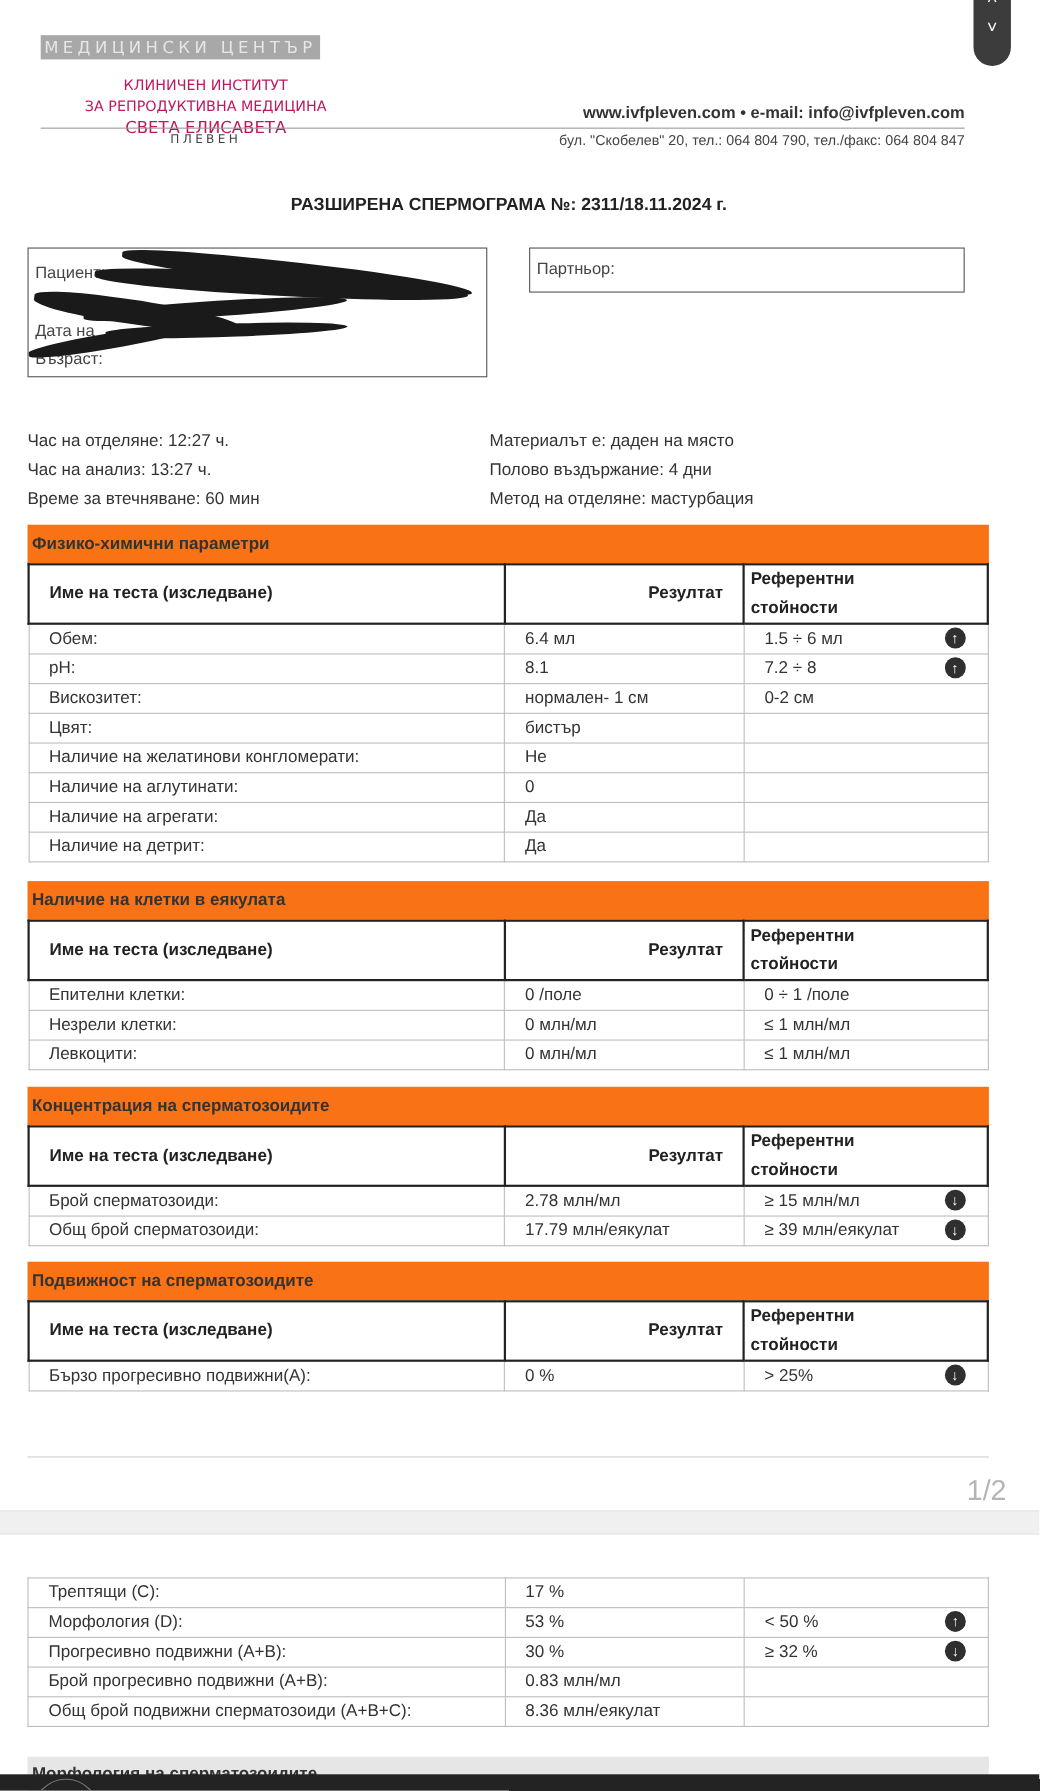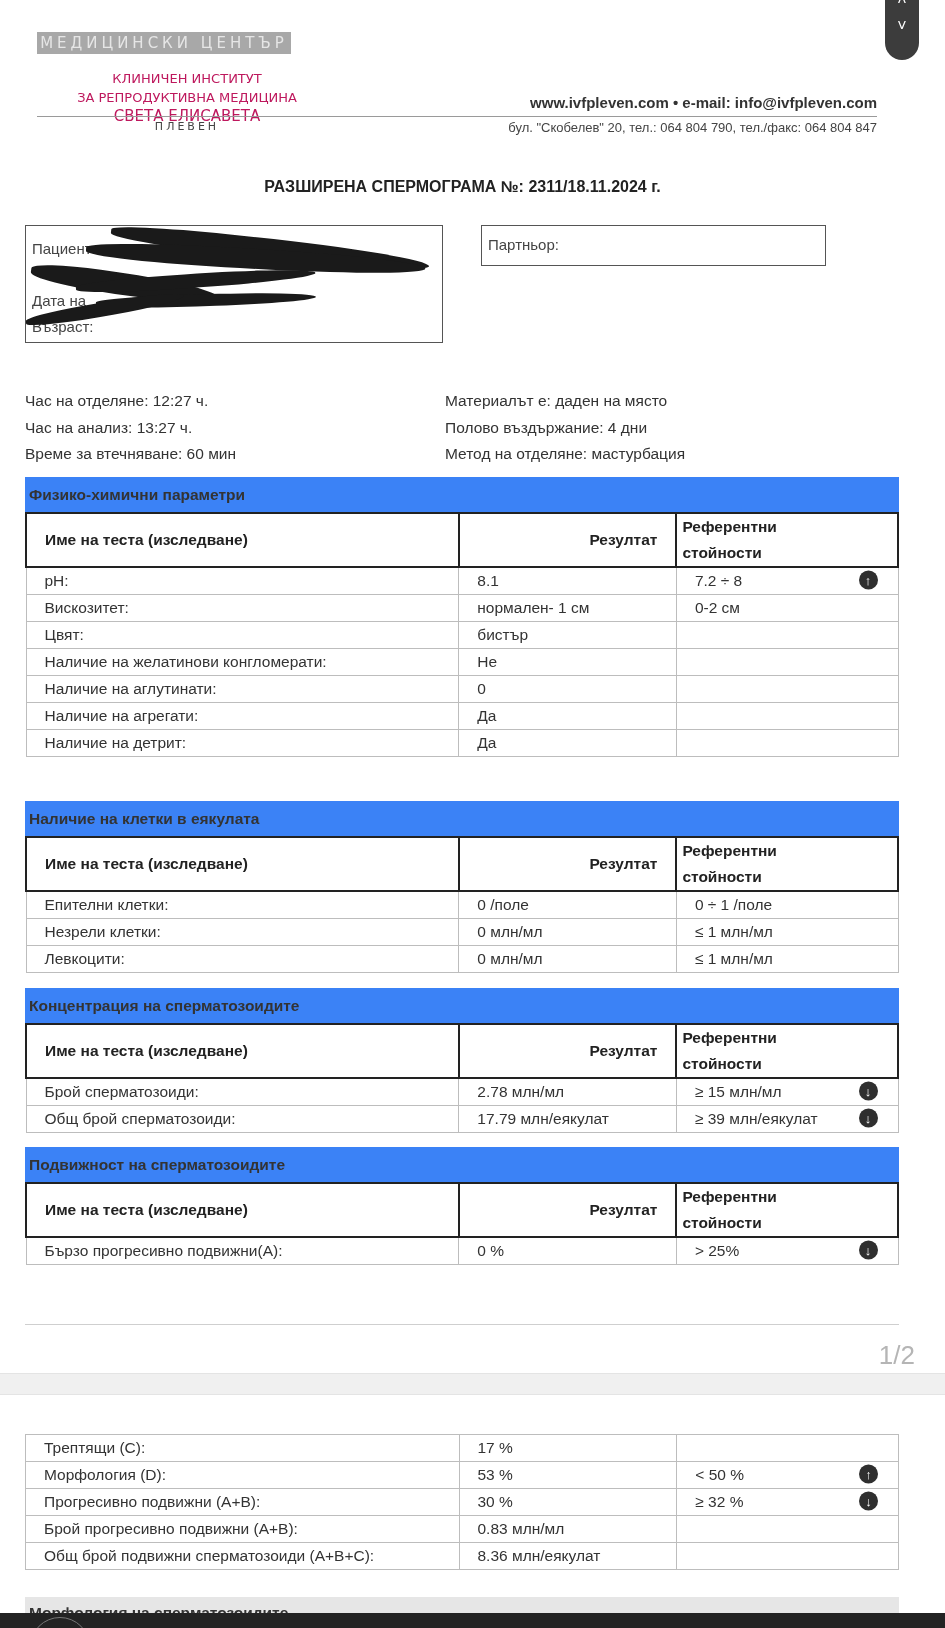--- a/index.html
+++ b/index.html
@@ -16,30 +16,30 @@
   .logo-city { position: absolute; left: 37px; top: 120px; width: 300px; text-align: center; font-size: 11px; letter-spacing: 3px; color: #444; font-family: "DejaVu Sans", sans-serif; }
   .contact-web { position: absolute; right: 68px; top: 94px; font-size: 15px; font-weight: bold; color: #333; }
   .contact-addr { position: absolute; right: 68px; top: 120px; font-size: 13px; color: #444; }
 
   
   .doc-title { position: absolute; left: 0; width: 925px; top: 178px; text-align: center; font-size: 16px; font-weight: bold; color: #222; }
 
   
   .patient-box { position: absolute; left: 25px; top: 225px; width: 418px; height: 118px; border: 1.5px solid #555; padding: 10px 6px; font-size: 15px; color: #444; line-height: 26px; overflow: hidden; }
   .redact { position: absolute; background: #1a1a1a; border-radius: 40% 60% 50% 50%; transform-origin: left center; }
-  .partner-box { position: absolute; left: 481px; top: 225px; width: 345px; height: 41px; border: 1.5px solid #555; padding: 0 6px; font-size: 15px; color: #444; line-height: 38px; }
+  .partner-box { position: absolute; left: 481px; top: 225px; width: 396px; height: 41px; border: 1.5px solid #555; padding: 0 6px; font-size: 15px; color: #444; line-height: 38px; }
 
   
   .info-col { position: absolute; top: 388px; font-size: 15.5px; color: #333; line-height: 26.5px; }
   .info-left { left: 25px; }
   .info-right { left: 445px; }
 
   
   .section { position: absolute; left: 25px; width: 874px; }
-  .section-title { background: #3b82f6; height: 35px; line-height: 36px; padding-left: 4px; font-weight: bold; font-size: 15.5px; color: #333; }
+  .section-title { background: #f97316; height: 35px; line-height: 36px; padding-left: 4px; font-weight: bold; font-size: 15.5px; color: #333; }
   table.res { width: 874px; border-collapse: collapse; font-size: 15.5px; color: #333; }
   table.res th { border: 2px solid #222; font-weight: bold; text-align: left; height: 54px; padding: 0 18px; font-size: 15.5px; color: #222; vertical-align: middle; }
   table.res th.rescol { text-align: right; padding-right: 18px; }
   table.res th.refcol { padding-left: 5px; line-height: 26px; }
   table.res td { border: 1.5px solid #bdbdbd; height: 27px; padding: 0 18px; position: relative; vertical-align: middle; }
   table.res td.res-cell { padding-left: 18px; }
   col.c1 { width: 434px; }
   col.c2 { width: 218px; }
   col.c3 { width: 222px; }
   .flag { position: absolute; right: 20px; top: 50%; transform: translateY(-55%); width: 19px; height: 19px; border-radius: 50%; background: #2f2f2f; color: #fff; font-size: 13px; line-height: 19px; text-align: center; font-weight: bold; }
@@ -119,20 +119,25 @@
           <tr>
             <th>Име на теста (изследване)</th>
             <th class="rescol">Резултат</th>
             <th class="refcol">
               <div>Референтни</div>
               <div>стойности</div>
             </th>
           </tr>
         </thead>
         <tbody>
+          <tr>
+            <td>Обем:</td>
+            <td class="res-cell">6.4 мл</td>
+            <td><span>1.5 ÷ 6 мл</span><span class="flag">↑</span></td>
+          </tr>
           <tr>
             <td>pH:</td>
             <td class="res-cell">8.1</td>
             <td><span>7.2 ÷ 8</span><span class="flag">↑</span></td>
           </tr>
           <tr>
             <td>Вискозитет:</td>
             <td class="res-cell">нормален- 1 см</td>
             <td><span>0-2 см</span></td>
           </tr>

